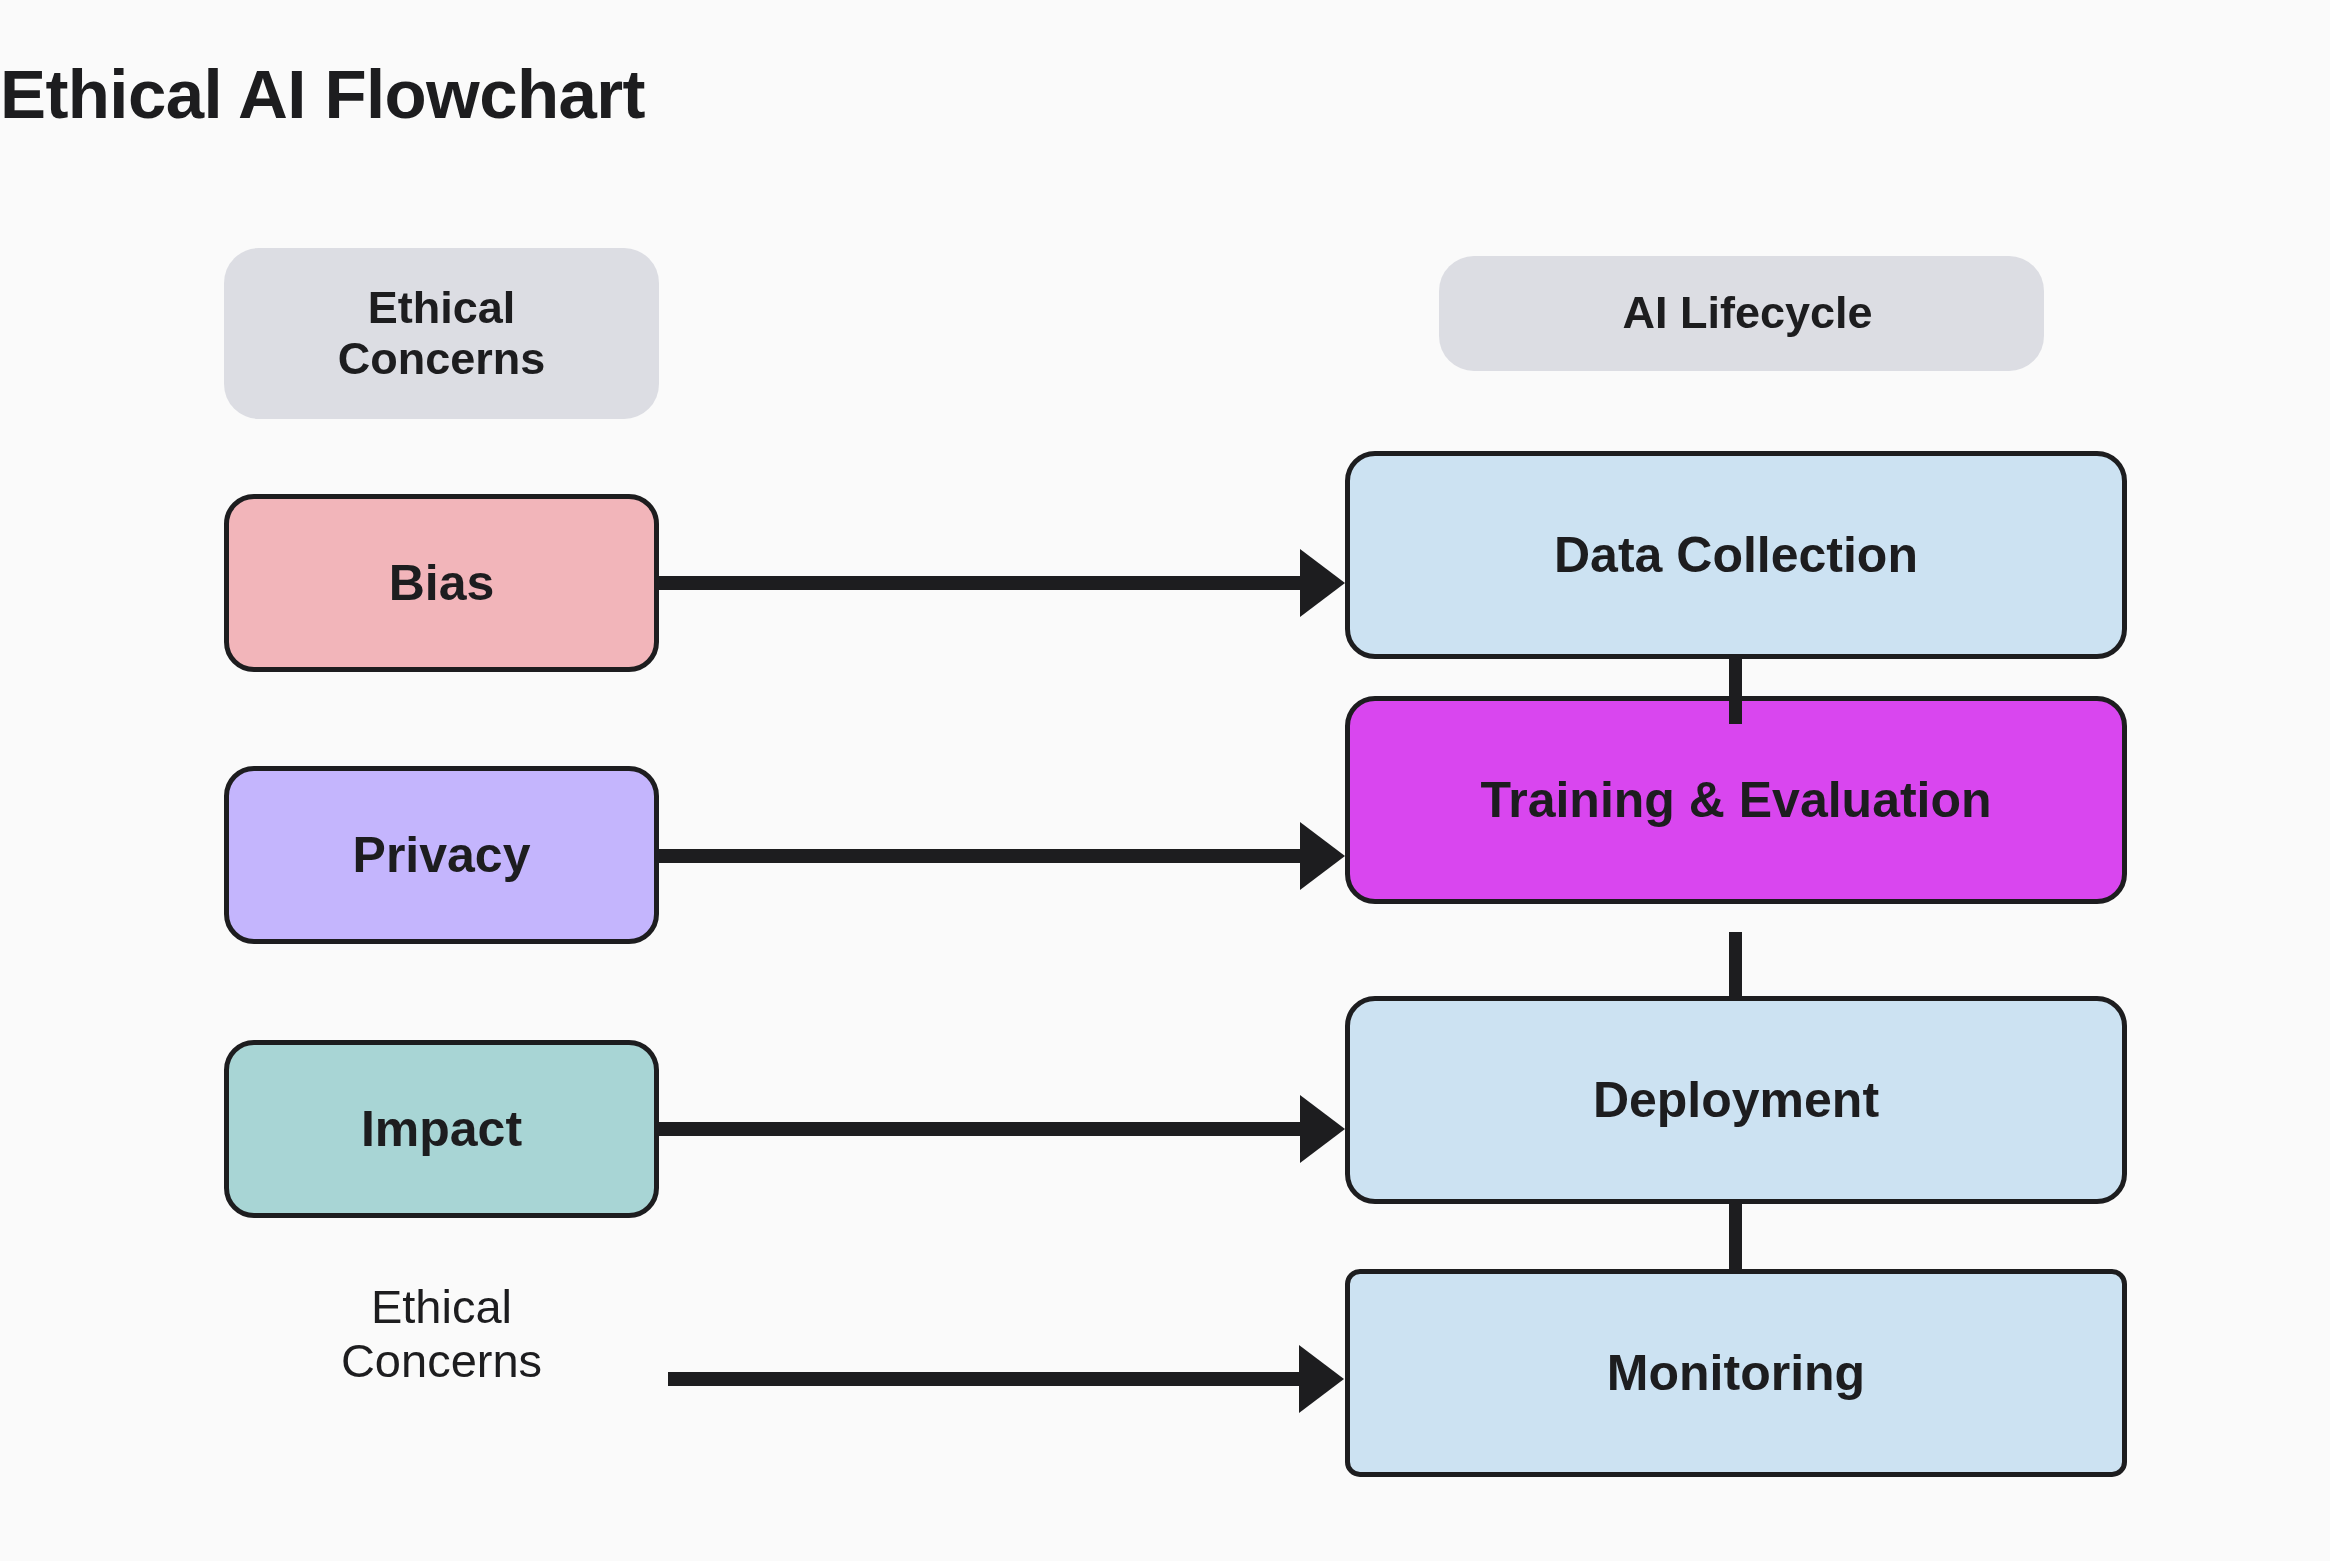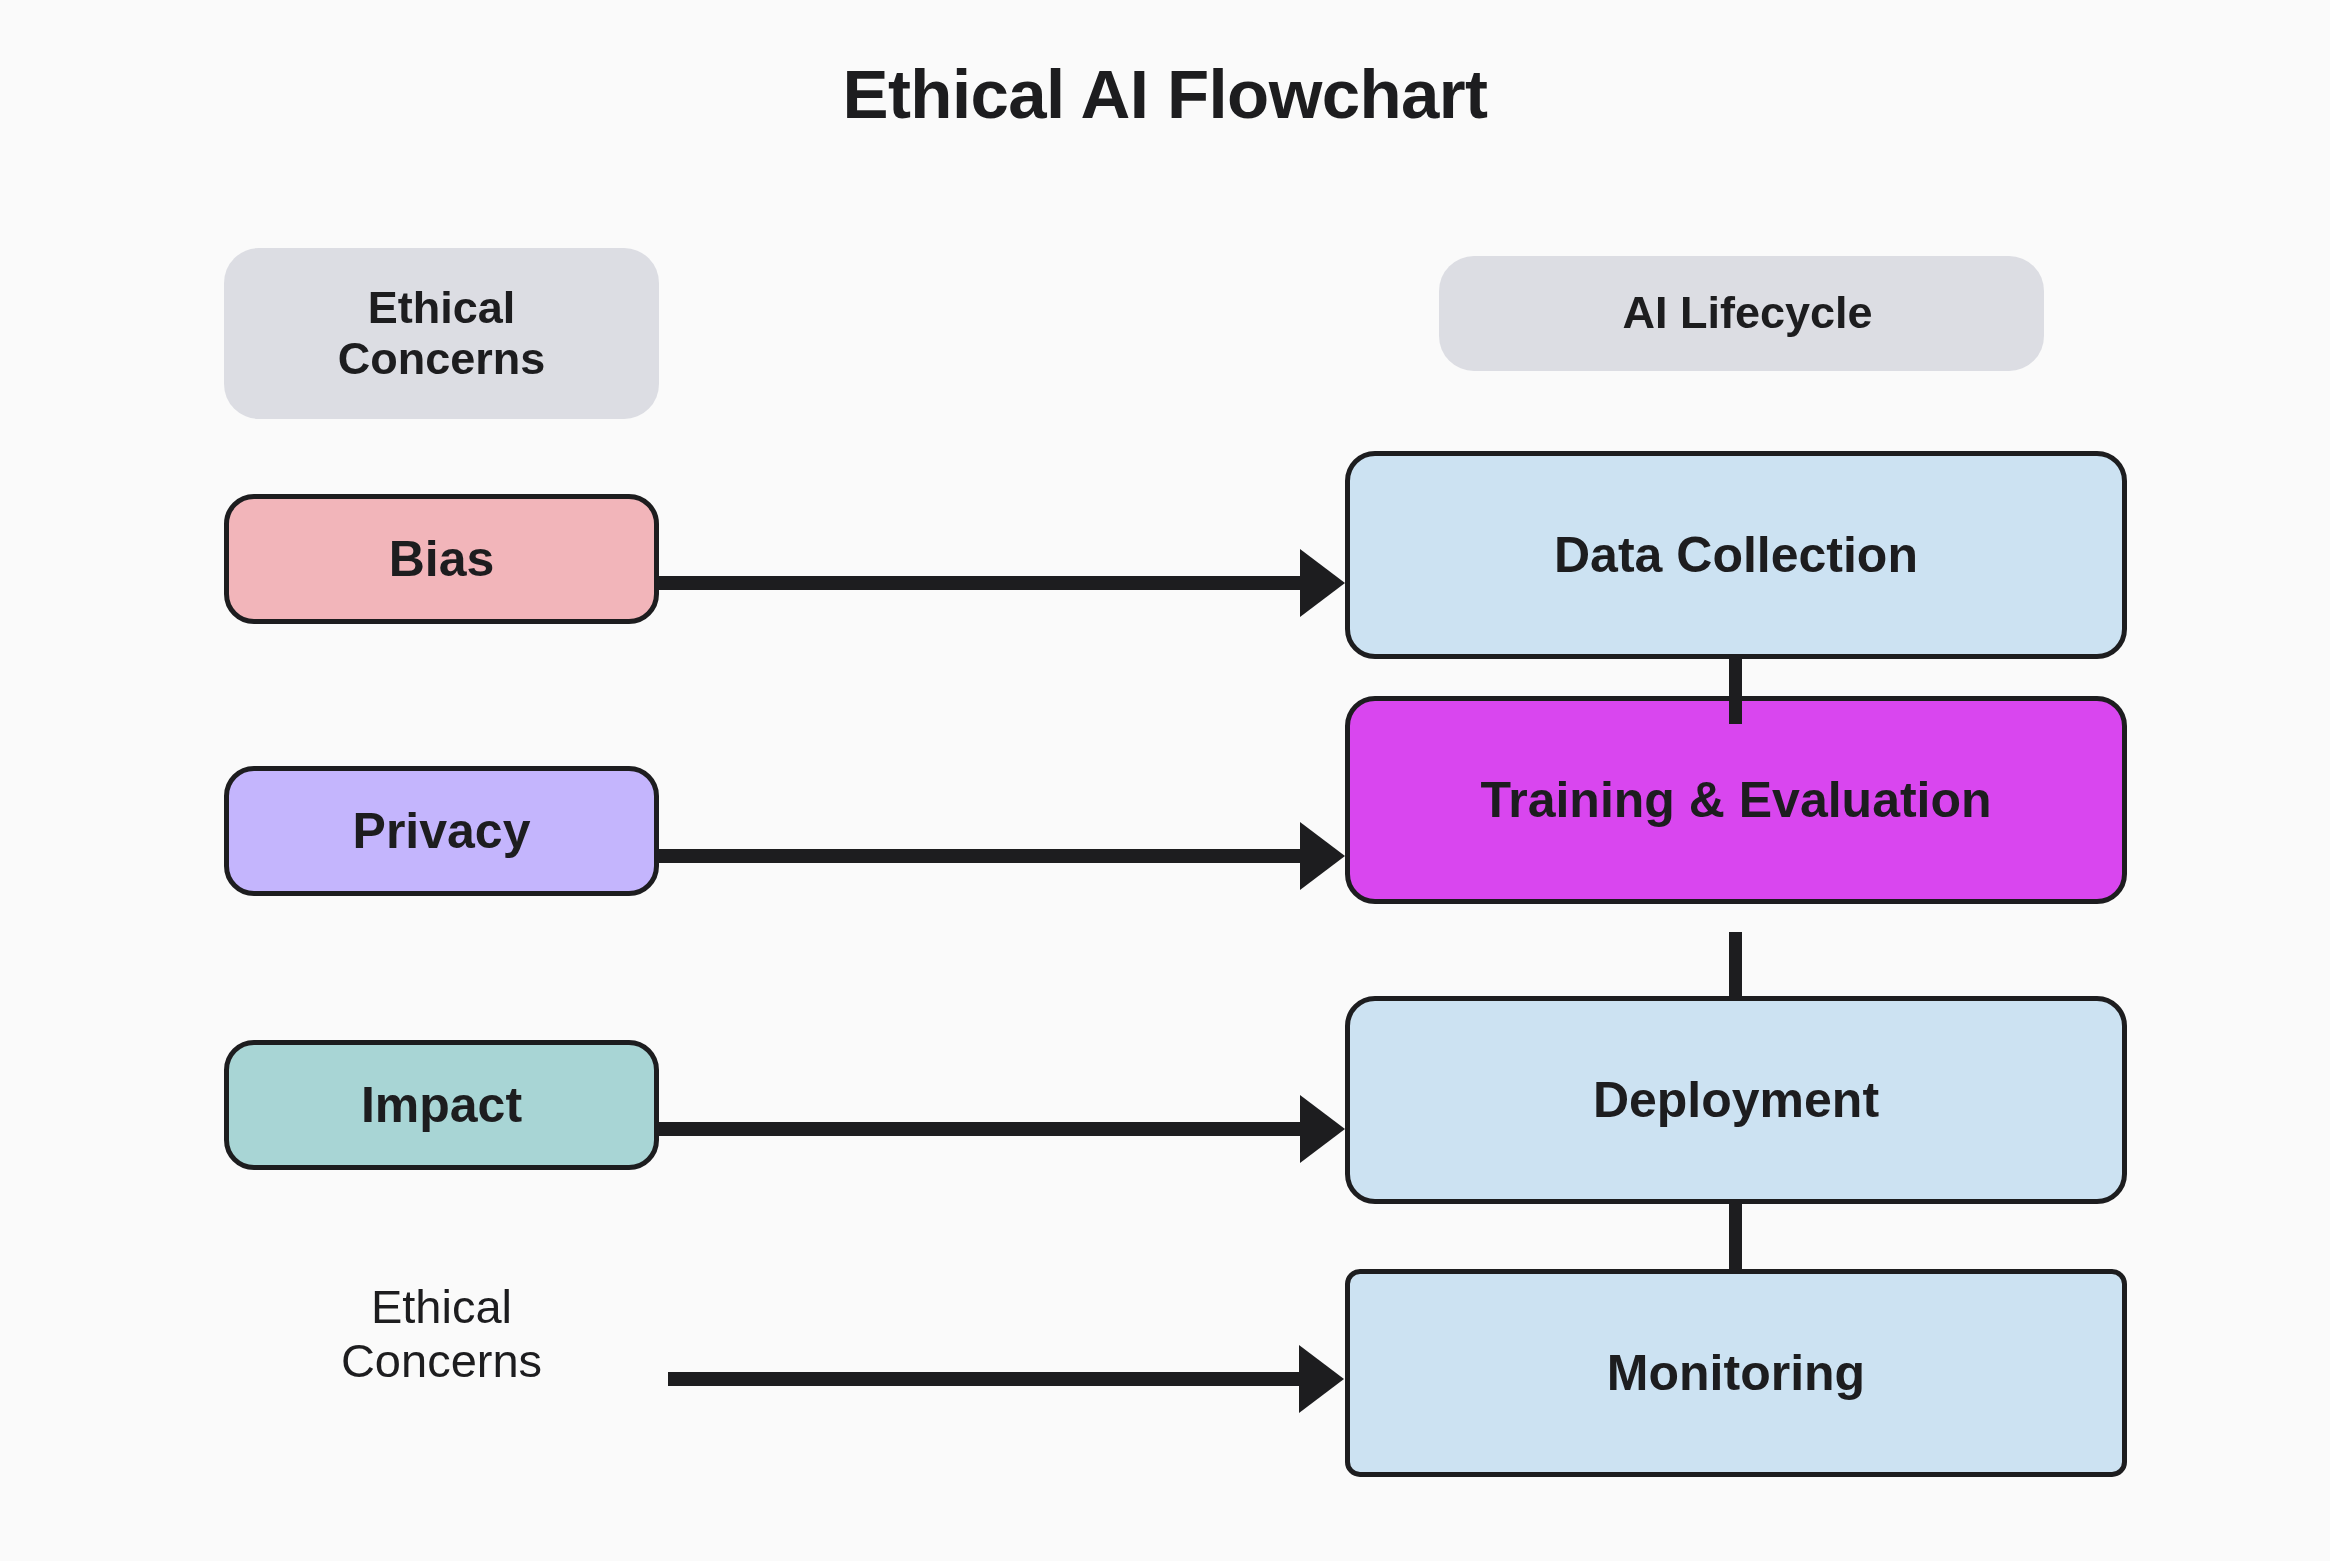--- a/index.html
+++ b/index.html
@@ -15,21 +15,20 @@
     font-family: "Liberation Sans", sans-serif;
     overflow: hidden;
   }
 
   
   #title {
     position: absolute;
     left: 0;
     top: 55px;
     width: 2330px;
-    text-align: center;
     font-size: 69px;
     font-weight: bold;
     color: #1d1d1f;
     letter-spacing: -0.6px;
   }
 
   
   .col-header {
     position: absolute;
     background: #dcdde3;
@@ -67,21 +66,21 @@
     justify-content: center;
     text-align: center;
     font-size: 50px;
     font-weight: bold;
     color: #1d1d1f;
     box-sizing: border-box;
   }
   .concern-node {
     left: 224px;
     width: 435px;
-    height: 130px;
+    height: 178px;
   }
   .lifecycle-node {
     left: 1345px;
     width: 782px;
     height: 208px;
   }
 
   
   .concern-text {
     position: absolute;

